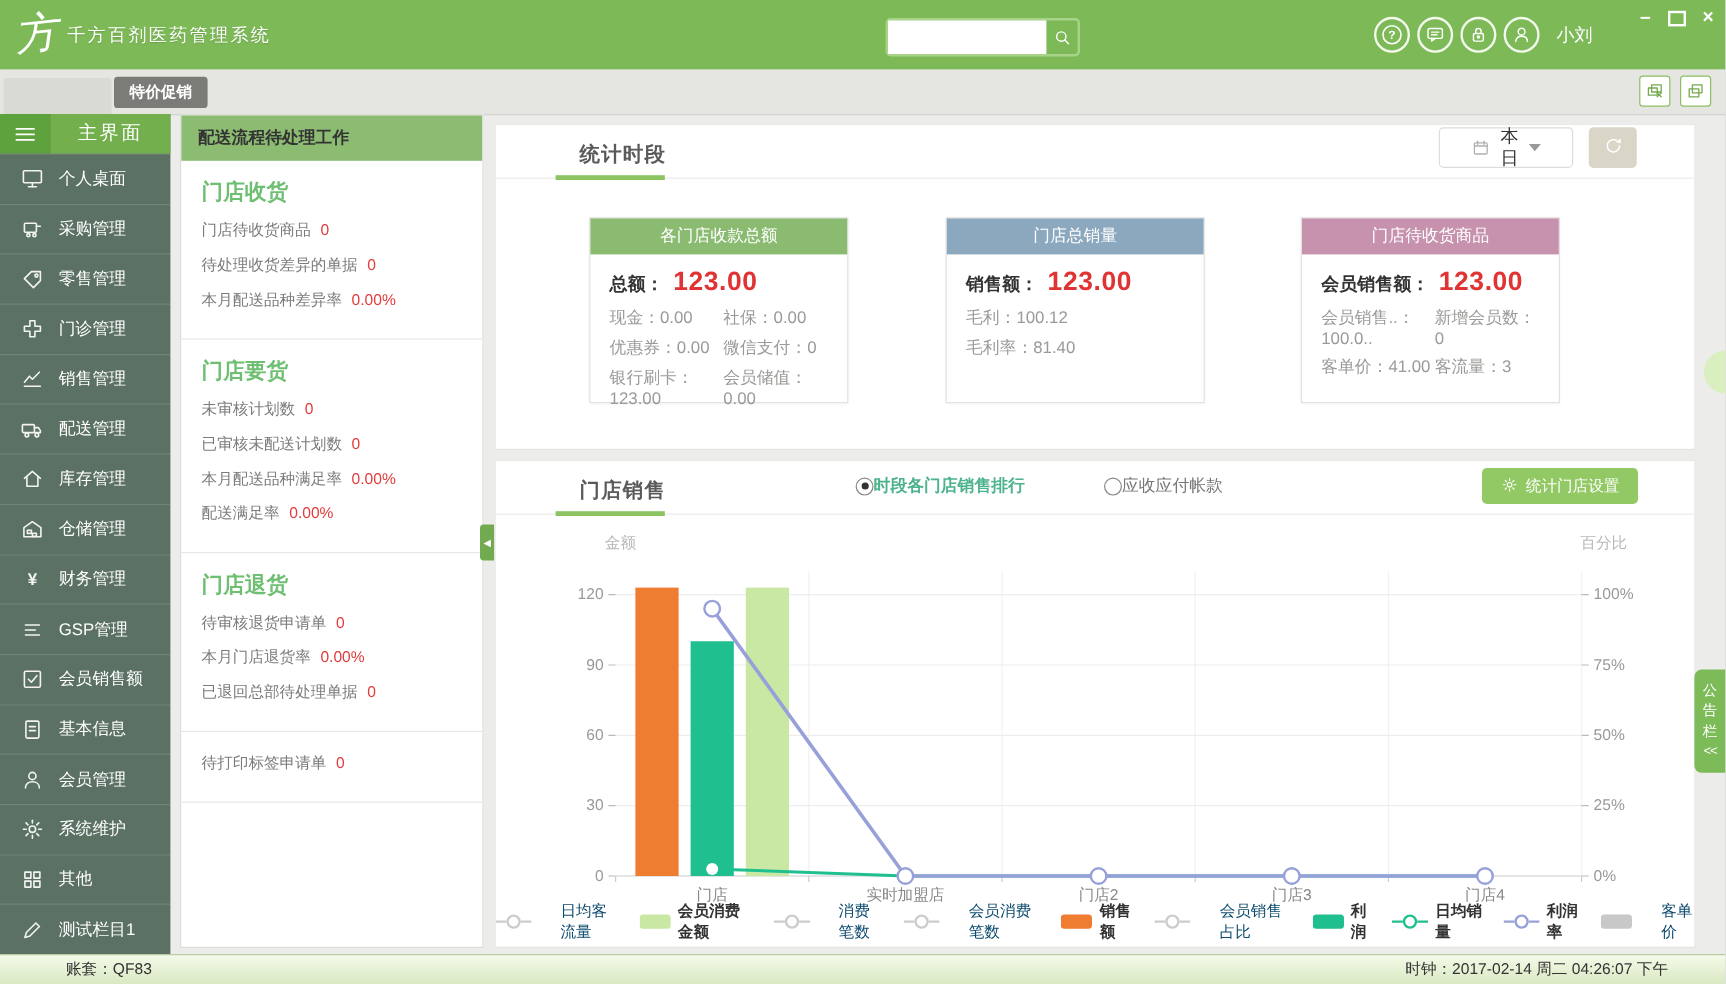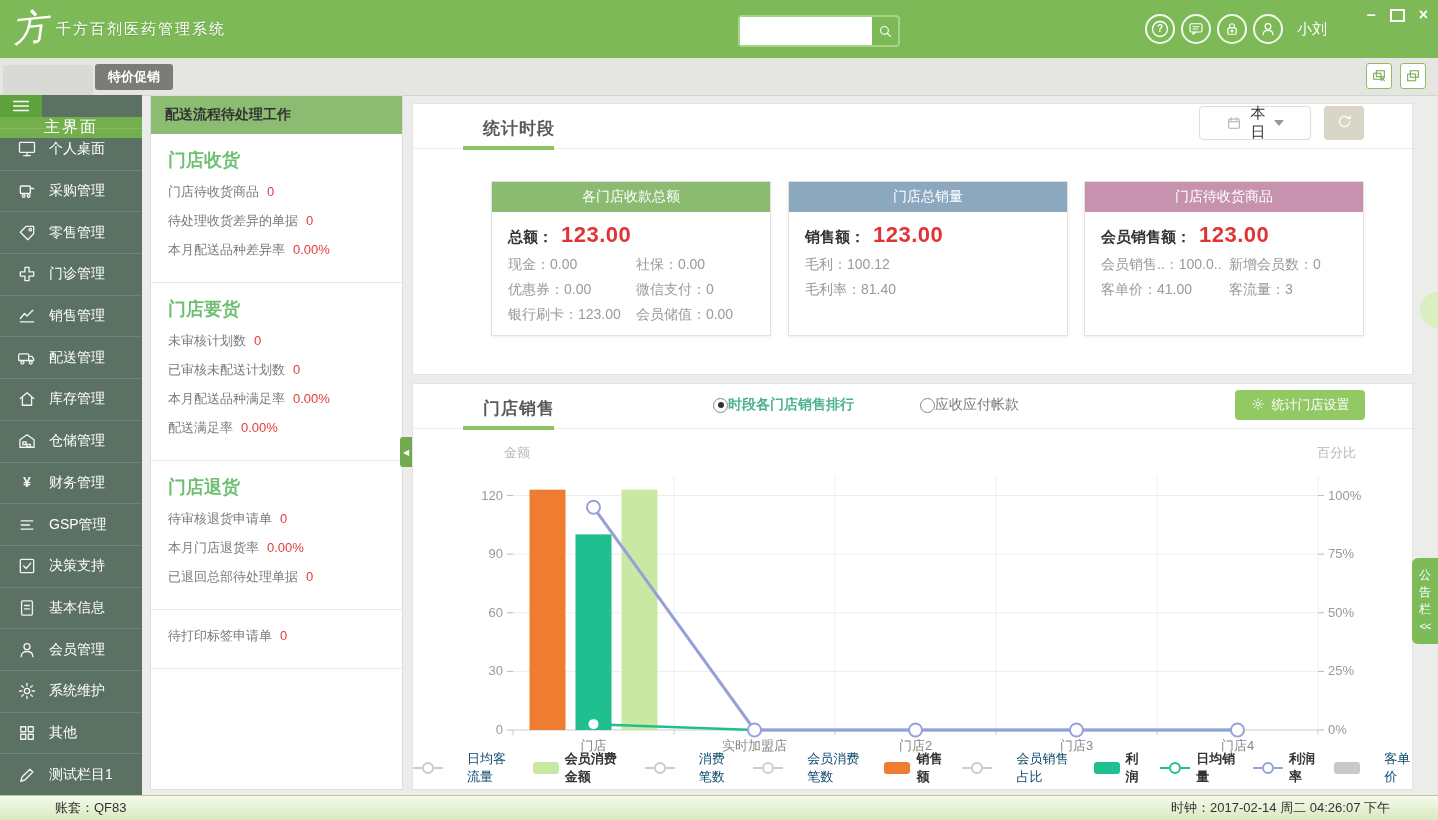--- a/index.html
+++ b/index.html
@@ -27,21 +27,21 @@
         border-bottom:1px solid #d2d2cf;}
   .ghost-tab{position:absolute;left:3px;top:7px;width:90px;height:30px;background:#d9d9d5;
         border-radius:3px 3px 0 0;}
   .active-tab{position:absolute;left:95px;top:6px;height:26px;padding:0 13px;background:#7b7b78;
         color:#fff;font-size:13px;font-weight:bold;line-height:26px;border-radius:3px;cursor:pointer;}
   .tab-tools{position:absolute;right:12px;top:5px;display:flex;gap:8px;}
   .tab-tool{width:24px;height:24px;background:#fff;border:1px solid #8cbf63;border-radius:3px;
         color:#74a94c;display:flex;align-items:center;justify-content:center;cursor:pointer;}
   
   .sidebar{position:absolute;left:0;top:95px;width:142px;height:700px;background:#5b7164;}
-  .side-header{display:flex;height:33px;flex-direction:column;}
+  .side-header{display:flex;height:33px;}
   .burger{width:42px;background:#5ea23d;color:#fff;display:flex;align-items:center;justify-content:center;cursor:pointer;}
   .side-title{flex:1;background:#73b04d;color:#fff;font-size:16px;display:flex;align-items:center;
         justify-content:center;letter-spacing:2px;}
   .side-menu{display:flex;flex-direction:column;height:667px;}
   .side-item{flex:1;display:flex;align-items:center;padding-left:17px;gap:12px;color:#fff;
         font-size:14px;border-top:1px solid rgba(255,255,255,.13);cursor:pointer;}
   .side-item .icon{opacity:.92;display:flex;}
   
   .tasks{position:absolute;left:150px;top:95px;width:253px;height:695px;background:#fff;
         border:1px solid #ddddda;box-sizing:border-box;overflow:hidden;}
@@ -65,21 +65,21 @@
         border-radius:4px;background:#fff;display:flex;align-items:center;gap:8px;padding:0 26px;
         box-sizing:border-box;cursor:pointer;}
   .date-select .cal{color:#b0b0ae;display:flex;}
   .date-select .val{font-size:15px;color:#333;flex:1;text-align:center;}
   .caret{width:0;height:0;border-left:5px solid transparent;border-right:5px solid transparent;
         border-top:6px solid #999;}
   .refresh-btn{position:absolute;left:911px;top:2px;width:40px;height:34px;background:#d9d5c7;
         border:none;border-radius:4px;color:#fff;display:flex;align-items:center;justify-content:center;cursor:pointer;}
   
   .cards{position:absolute;left:0;top:77px;width:100%;}
-  .stat-card{position:absolute;width:280px;height:155px;border:1px solid #e2e2e0;background:#fff;
+  .stat-card{position:absolute;width:216px;height:155px;border:1px solid #e2e2e0;background:#fff;
         box-shadow:0 1px 3px rgba(0,0,0,.07);box-sizing:border-box;}
   .stat-card .card-header{height:30px;color:#fff;font-size:14px;display:flex;align-items:center;justify-content:center;}
   .stat-card .card-body{padding:10px 16px 0;}
   .main-row{display:flex;align-items:baseline;margin-bottom:8px;}
   .main-label{font-size:15px;font-weight:bold;color:#333;}
   .main-value{font-size:22px;font-weight:bold;color:#e03333;margin-left:8px;letter-spacing:.5px;}
   .card-row{display:flex;font-size:14px;color:#9a9a98;margin:7px 0;}
   .card-cell{width:52%;}
   .card-cell:last-child{width:48%;}
   .card-cell.full{width:100%;}
@@ -296,21 +296,21 @@
           </span>
           <span>GSP管理</span>
         </div>
         <div class="side-item">
           <span class="icon">
             <svg viewBox="0 0 24 24" width="20" height="20" fill="none" stroke="currentColor" stroke-width="1.6" stroke-linecap="round" stroke-linejoin="round">
               <rect x="4" y="4" width="16" height="16" rx="1.5"></rect>
               <polyline points="8,12 11,15 16.5,8.5"></polyline>
             </svg>
           </span>
-          <span>决策支持</span>
+          <span>会员销售额</span>
         </div>
         <div class="side-item">
           <span class="icon">
             <svg viewBox="0 0 24 24" width="20" height="20" fill="none" stroke="currentColor" stroke-width="1.6" stroke-linecap="round" stroke-linejoin="round">
               <rect x="5.5" y="3.5" width="13" height="17" rx="1.5"></rect>
               <line x1="9" y1="9" x2="15" y2="9"></line>
               <line x1="9" y1="13" x2="15" y2="13"></line>
             </svg>
           </span>
           <span>基本信息</span>

